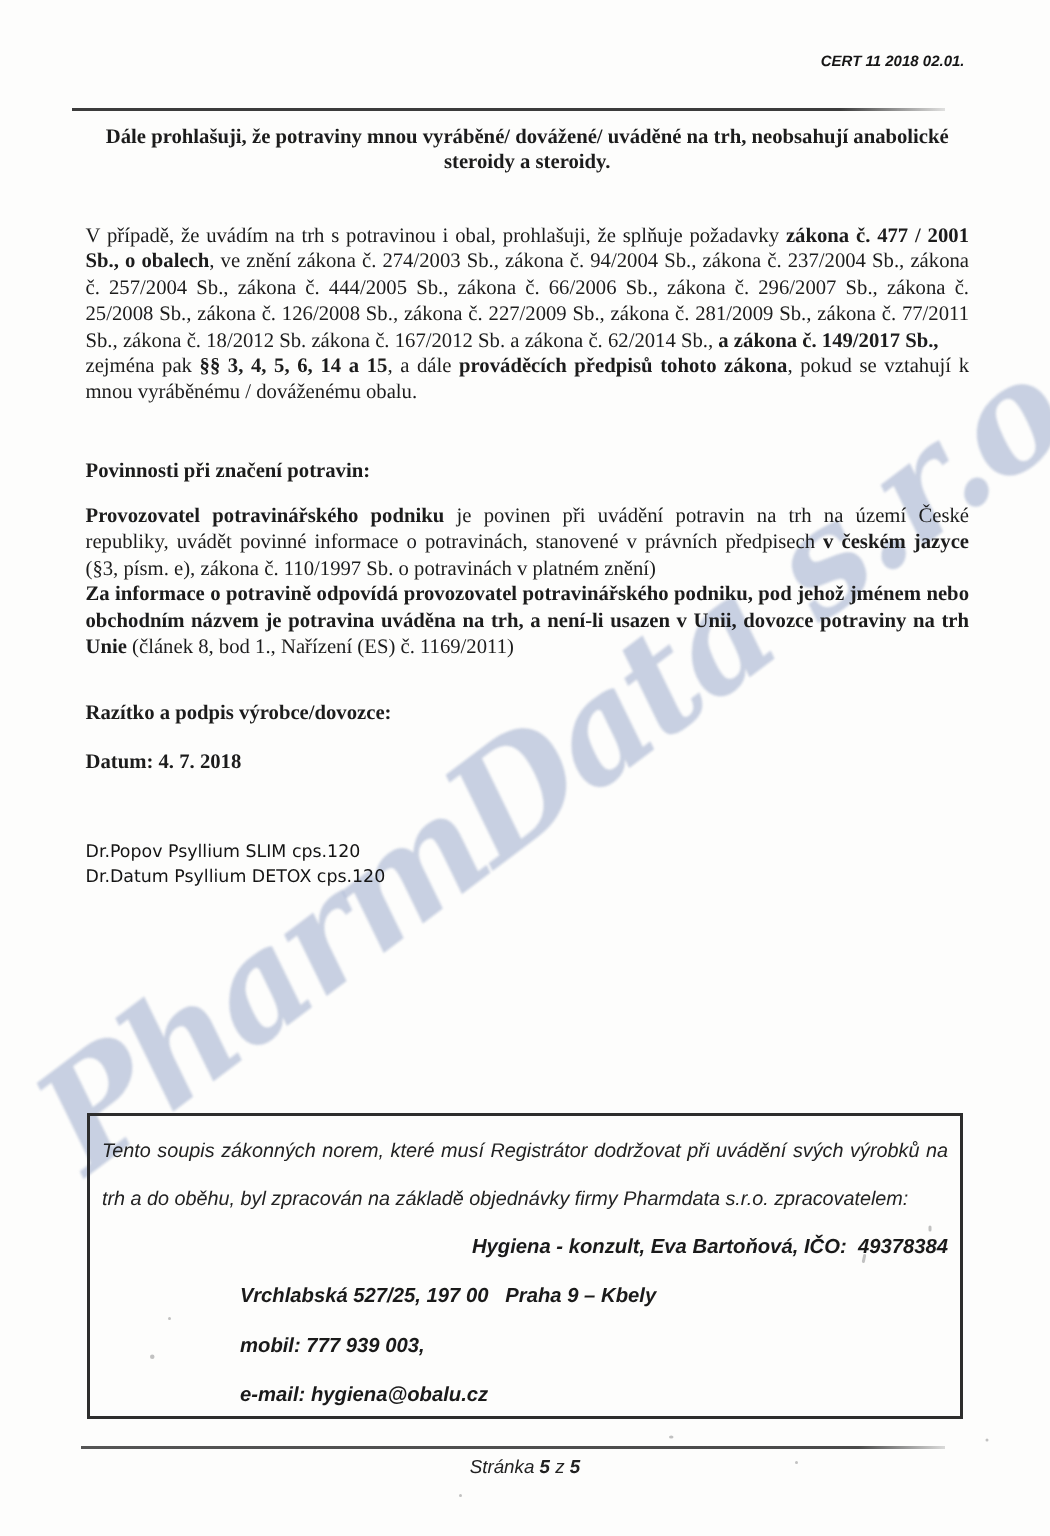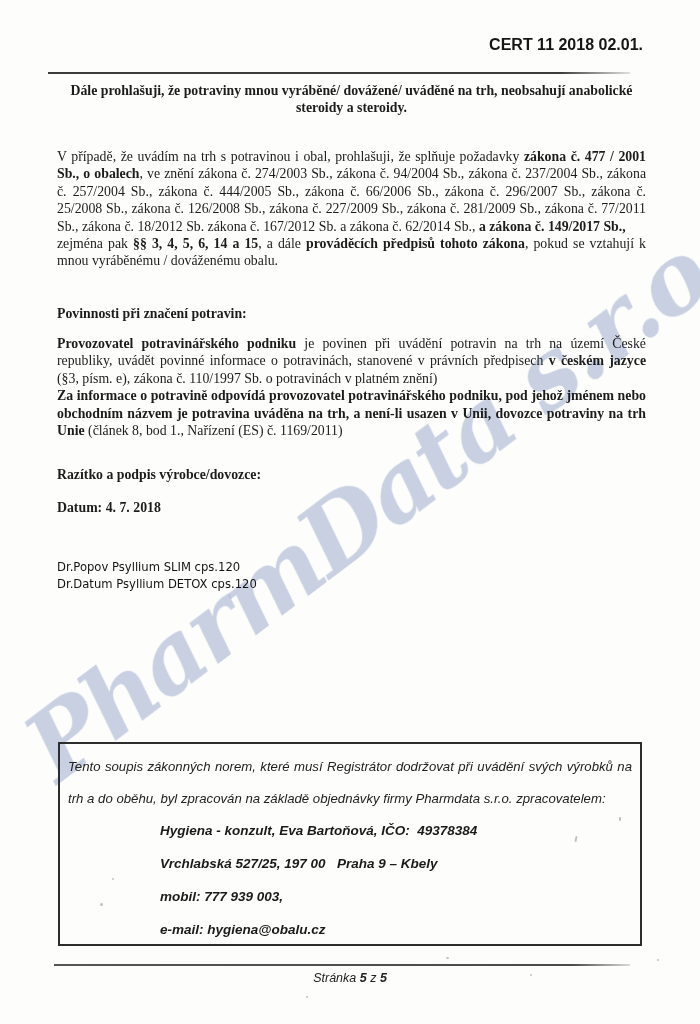--- a/index.html
+++ b/index.html
@@ -33,22 +33,22 @@
     filter: blur(0.7px);
     z-index: 0;
     pointer-events: none;
   }
   .content { position: absolute; inset: 0; z-index: 1; }
 
   
   .doc-code {
     position: absolute; top: 36px; right: 57px;
     font-family: "Liberation Sans", sans-serif;
-    font-weight: bold;
-    font-size: 16px; color: #161616;
+    font-style: italic; font-weight: bold;
+    font-size: 10px; color: #161616;
   }
   .rule-top {
     position: absolute; left: 48px; top: 72px;
     width: 582px; height: 2px;
     background: linear-gradient(90deg, #3c3c3c 0%, #3c3c3c 88%, rgba(60,60,60,0.15) 100%);
   }
 
   
   .para {
     position: absolute; left: 57px; width: 589px;
@@ -95,21 +95,21 @@
     color: #222222;
   }
   .box-line {
     font-family: "Liberation Sans", sans-serif;
     font-style: italic; font-weight: bold;
     font-size: 13.5px; line-height: 18px;
     margin: 15px 0 0 92px;
     color: #1a1a1a;
     white-space: pre-wrap;
   }
-  .box-line.first { margin-top: 7px; }
+  .box-line.first { margin-top: 7px; text-align: right; }
 
   
   .rule-bottom {
     position: absolute; left: 54px; top: 964px;
     width: 576px; height: 2px;
     background: linear-gradient(90deg, #555 0%, #4a4a4a 90%, rgba(80,80,80,0.2) 100%);
   }
   .footer-text {
     position: absolute; left: 0; top: 971px; width: 700px;
     text-align: center;

